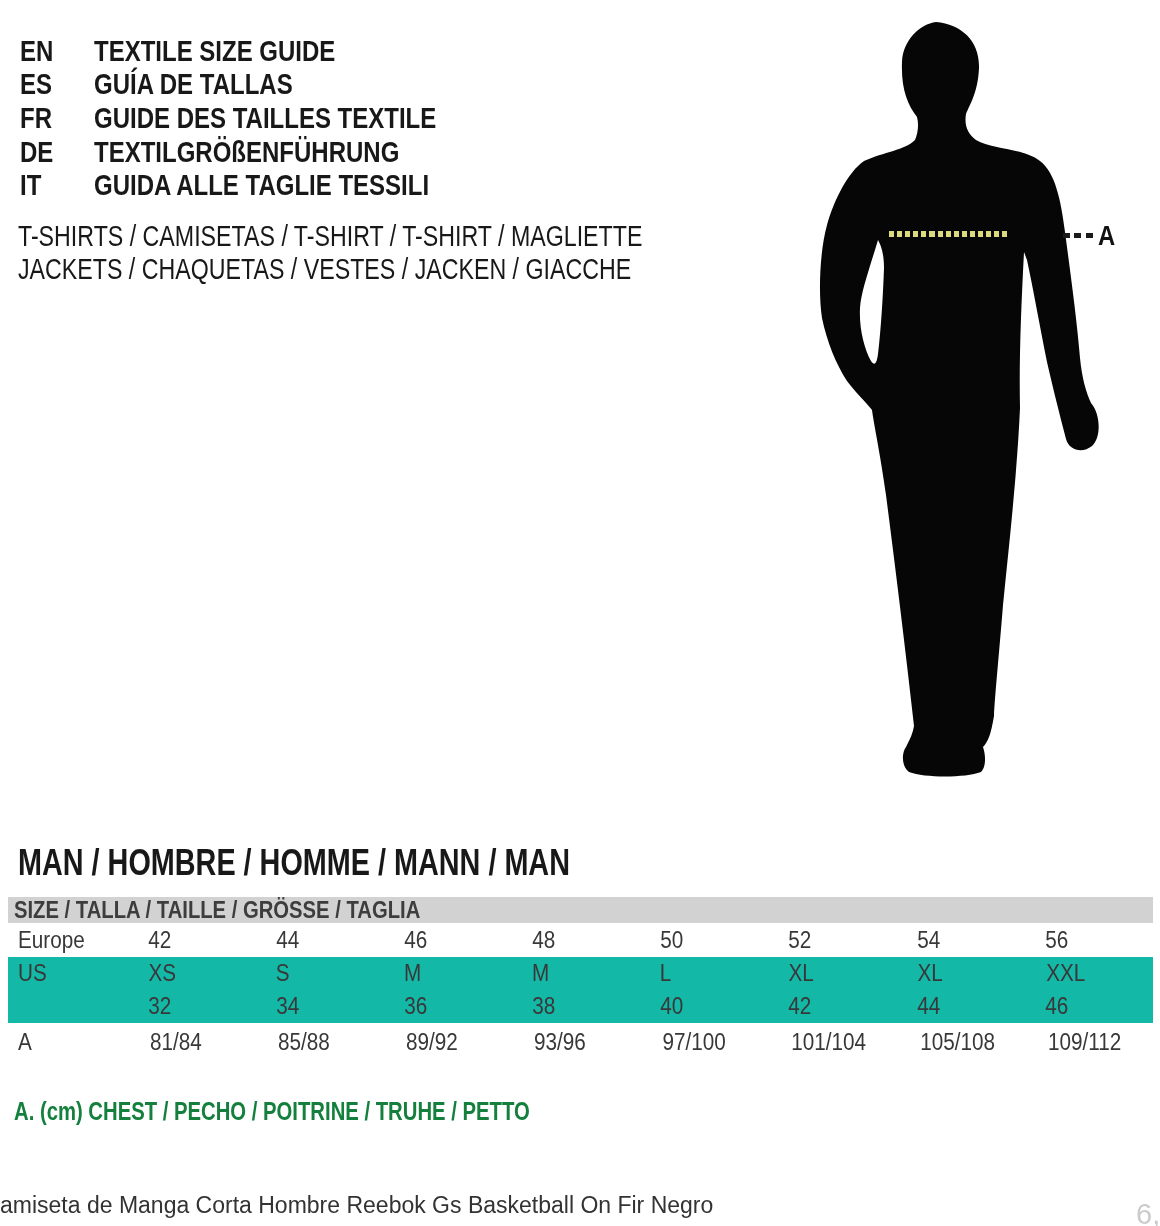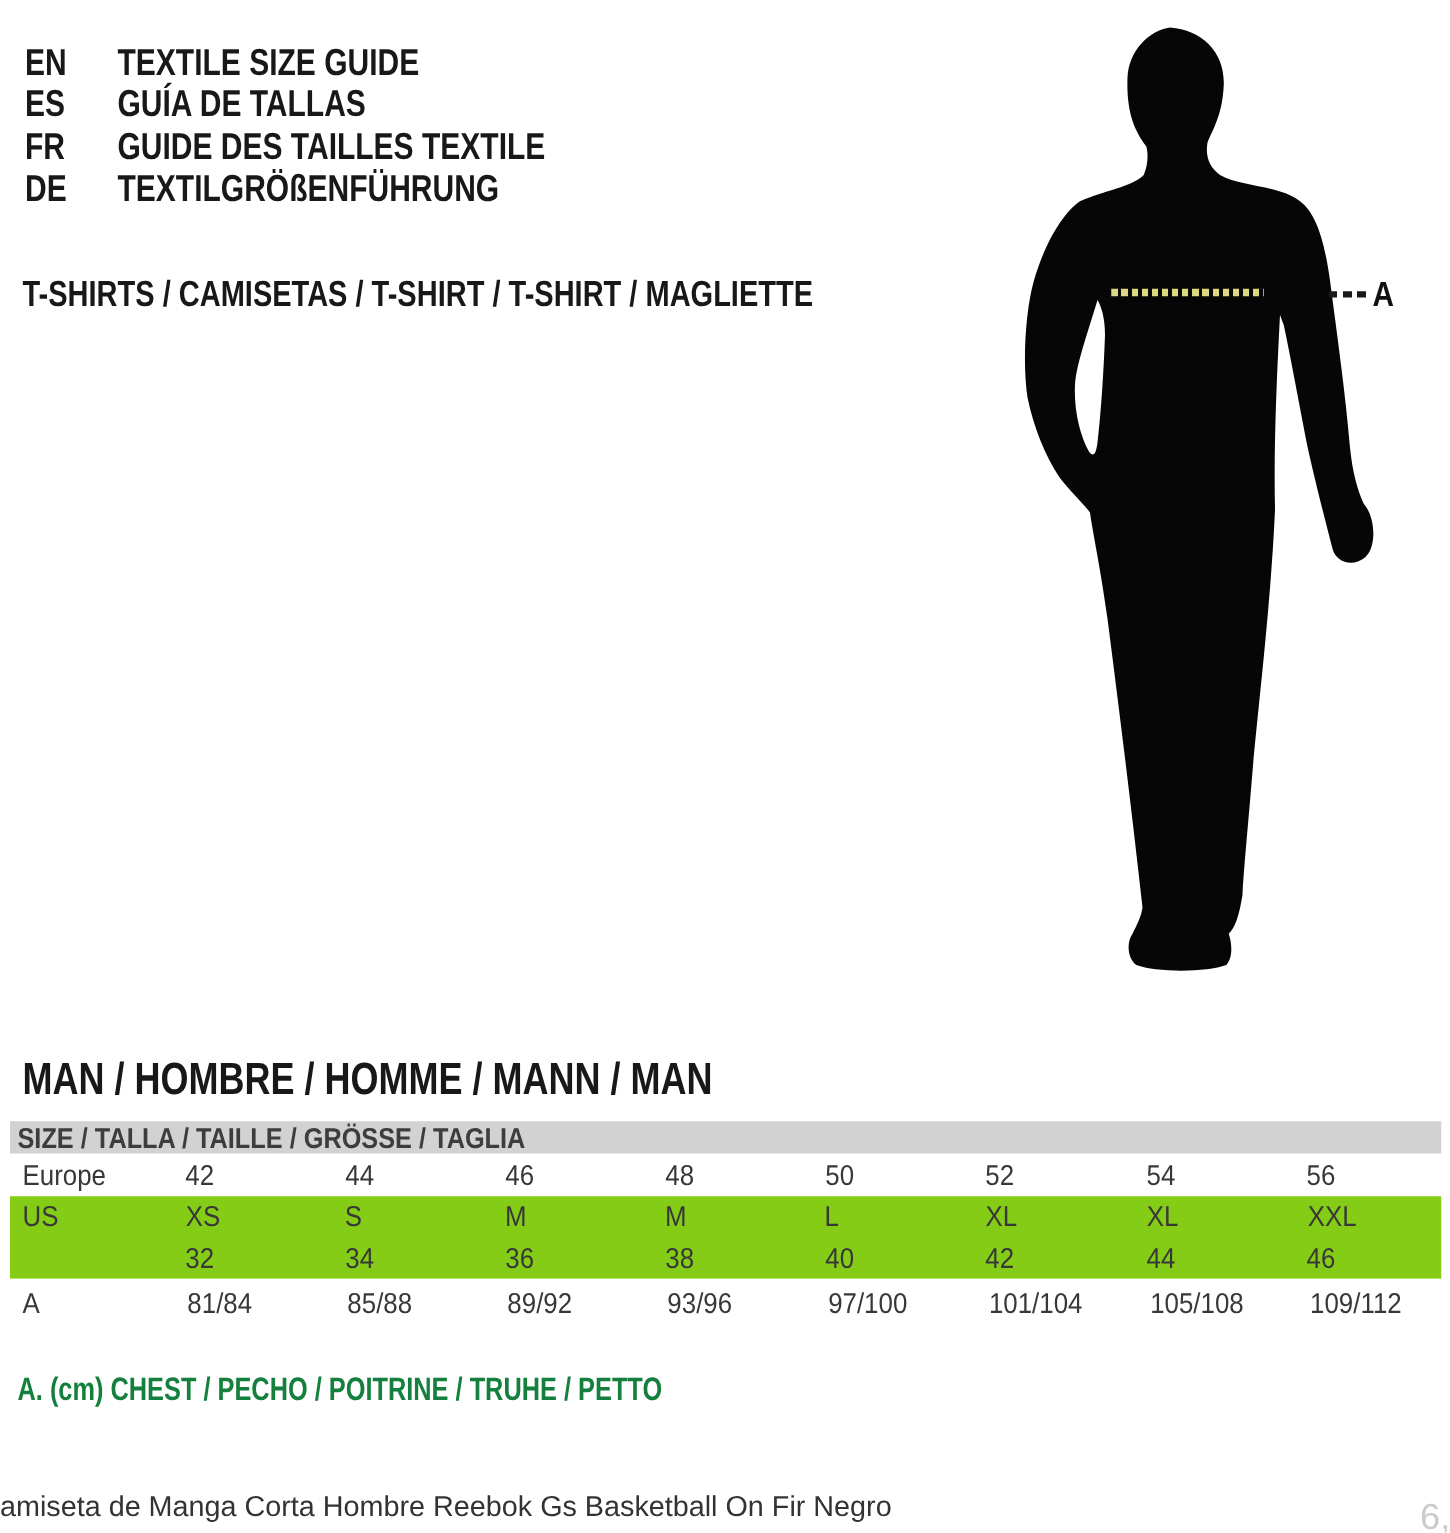--- a/index.html
+++ b/index.html
@@ -11,21 +11,21 @@
   .cx{display:inline-block;transform:scaleX(.8);transform-origin:0 50%;white-space:nowrap;}
   .cxc{display:inline-block;transform:scaleX(.9);transform-origin:50% 50%;white-space:nowrap;}
   .cxl{display:inline-block;transform:scaleX(.9);transform-origin:0 50%;white-space:nowrap;}
 
   
   .lang-block{position:absolute;left:20px;top:34px;}
   .lang-row{display:flex;height:33.6px;align-items:center;font-weight:bold;font-size:30px;color:#181818;}
   .lang-code{width:74px;flex:0 0 74px;}
   
   .cat-block{position:absolute;left:18px;top:220px;}
-  .cat-line{height:33px;display:flex;align-items:center;font-weight:bold;font-size:29px;color:#181818;}
+  .cat-line{height:33px;display:flex;align-items:center;font-weight:normal;font-size:29px;color:#181818;}
 
   
   .figure-wrap{position:absolute;left:795px;top:10px;width:320px;height:770px;}
   .dots-yellow{position:absolute;left:889px;top:231px;width:122px;height:6px;
     background:repeating-linear-gradient(90deg,#dcd97e 0 5px,transparent 5px 8.1px);}
   .dots-black{position:absolute;left:1063px;top:233px;width:33px;height:5px;
     background:repeating-linear-gradient(90deg,#1a1a1a 0 7px,transparent 7px 11.5px);}
   .measure-a{position:absolute;left:1098px;top:220px;font-weight:bold;font-size:28px;color:#111;}
   .measure-a .cx{transform:scaleX(.85);}
 
@@ -35,21 +35,21 @@
   
   .size-table{position:absolute;left:8px;top:897px;width:1145px;}
   .st-header{height:26px;background:#d2d2d2;display:flex;align-items:center;padding-left:6px;
     font-size:23px;font-weight:600;color:#3d3d3d;}
   .st-header .cx{transform:scaleX(.88);}
   .st-row{display:grid;grid-template-columns:139px repeat(8,128.1px);align-items:center;
     font-size:23px;color:#383838;}
   .st-row .lbl{padding-left:10px;text-align:left;}
   .st-row .val{text-align:left;text-decoration:underline;}
   .row-europe{height:34px;background:#ffffff;}
-  .band{background:#84cc16;}
+  .band{background:#14b8a6;}
   .row-us{height:33px;}
   .row-usnum{height:33px;}
   .row-a{height:38px;background:#ffffff;}
 
   
   .legend-line{position:absolute;left:14px;top:1096px;font-weight:bold;font-size:26px;color:#15803d;}
   .legend-line .cx{transform:scaleX(.78);}
 
   
   .product-title{position:absolute;left:0px;top:1192px;font-weight:normal;font-size:23px;color:#333;white-space:nowrap;}
@@ -70,25 +70,32 @@
       <span class="cx">GUÍA DE TALLAS</span>
     </div>
     <div class="lang-row">
       <span class="lang-code"><span class="cx">FR</span></span>
       <span class="cx">GUIDE DES TAILLES TEXTILE</span>
     </div>
     <div class="lang-row">
       <span class="lang-code"><span class="cx">DE</span></span>
       <span class="cx">TEXTILGRÖßENFÜHRUNG</span>
     </div>
+    <div class="lang-row">
+      <span class="lang-code"><span class="cx">IT</span></span>
+      <span class="cx">GUIDA ALLE TAGLIE TESSILI</span>
+    </div>
   </div>
 
   <div class="cat-block">
     <div class="cat-line">
         <span class="cx">T-SHIRTS / CAMISETAS / T-SHIRT / T-SHIRT / MAGLIETTE</span>
+      </div>
+    <div class="cat-line">
+        <span class="cx">JACKETS / CHAQUETAS / VESTES / JACKEN / GIACCHE</span>
       </div>
   </div>
 
   <div class="figure-wrap">
     <svg width="320" height="770" viewBox="0 0 320 770">
       <path fill="#060606" fill-rule="evenodd" d="
         M 141,12
         C 167,14 185,32 184,58
         C 183,82 175,94 171,104
         C 169,116 173,124 181,130

